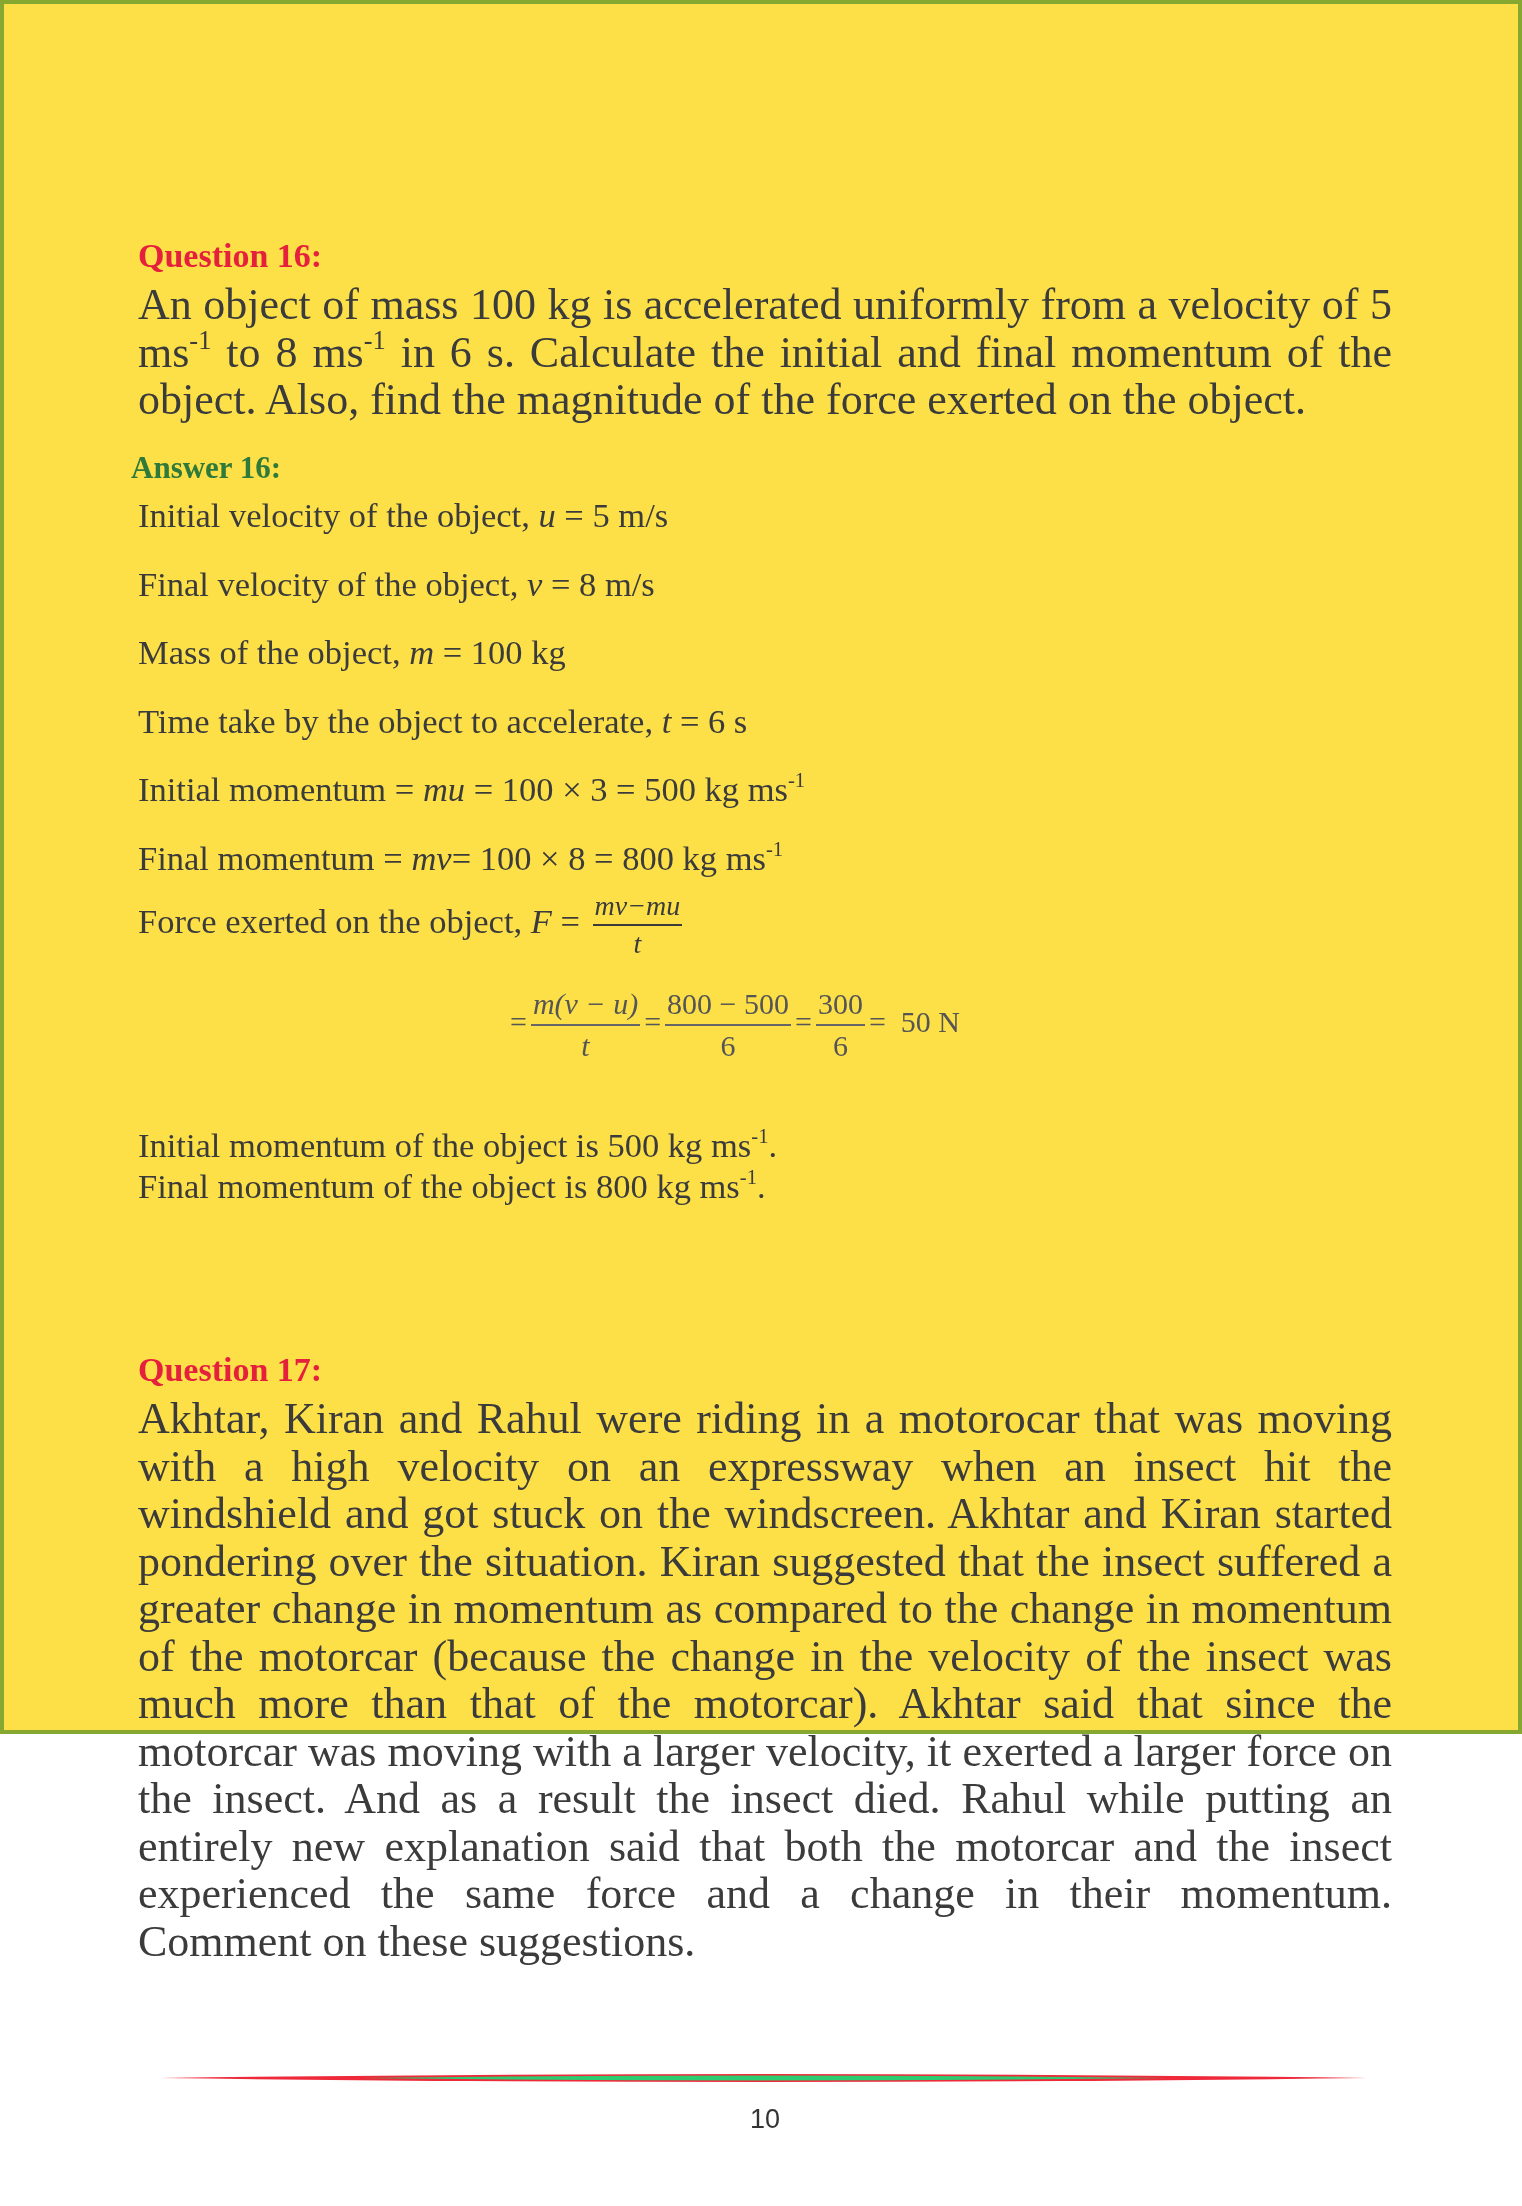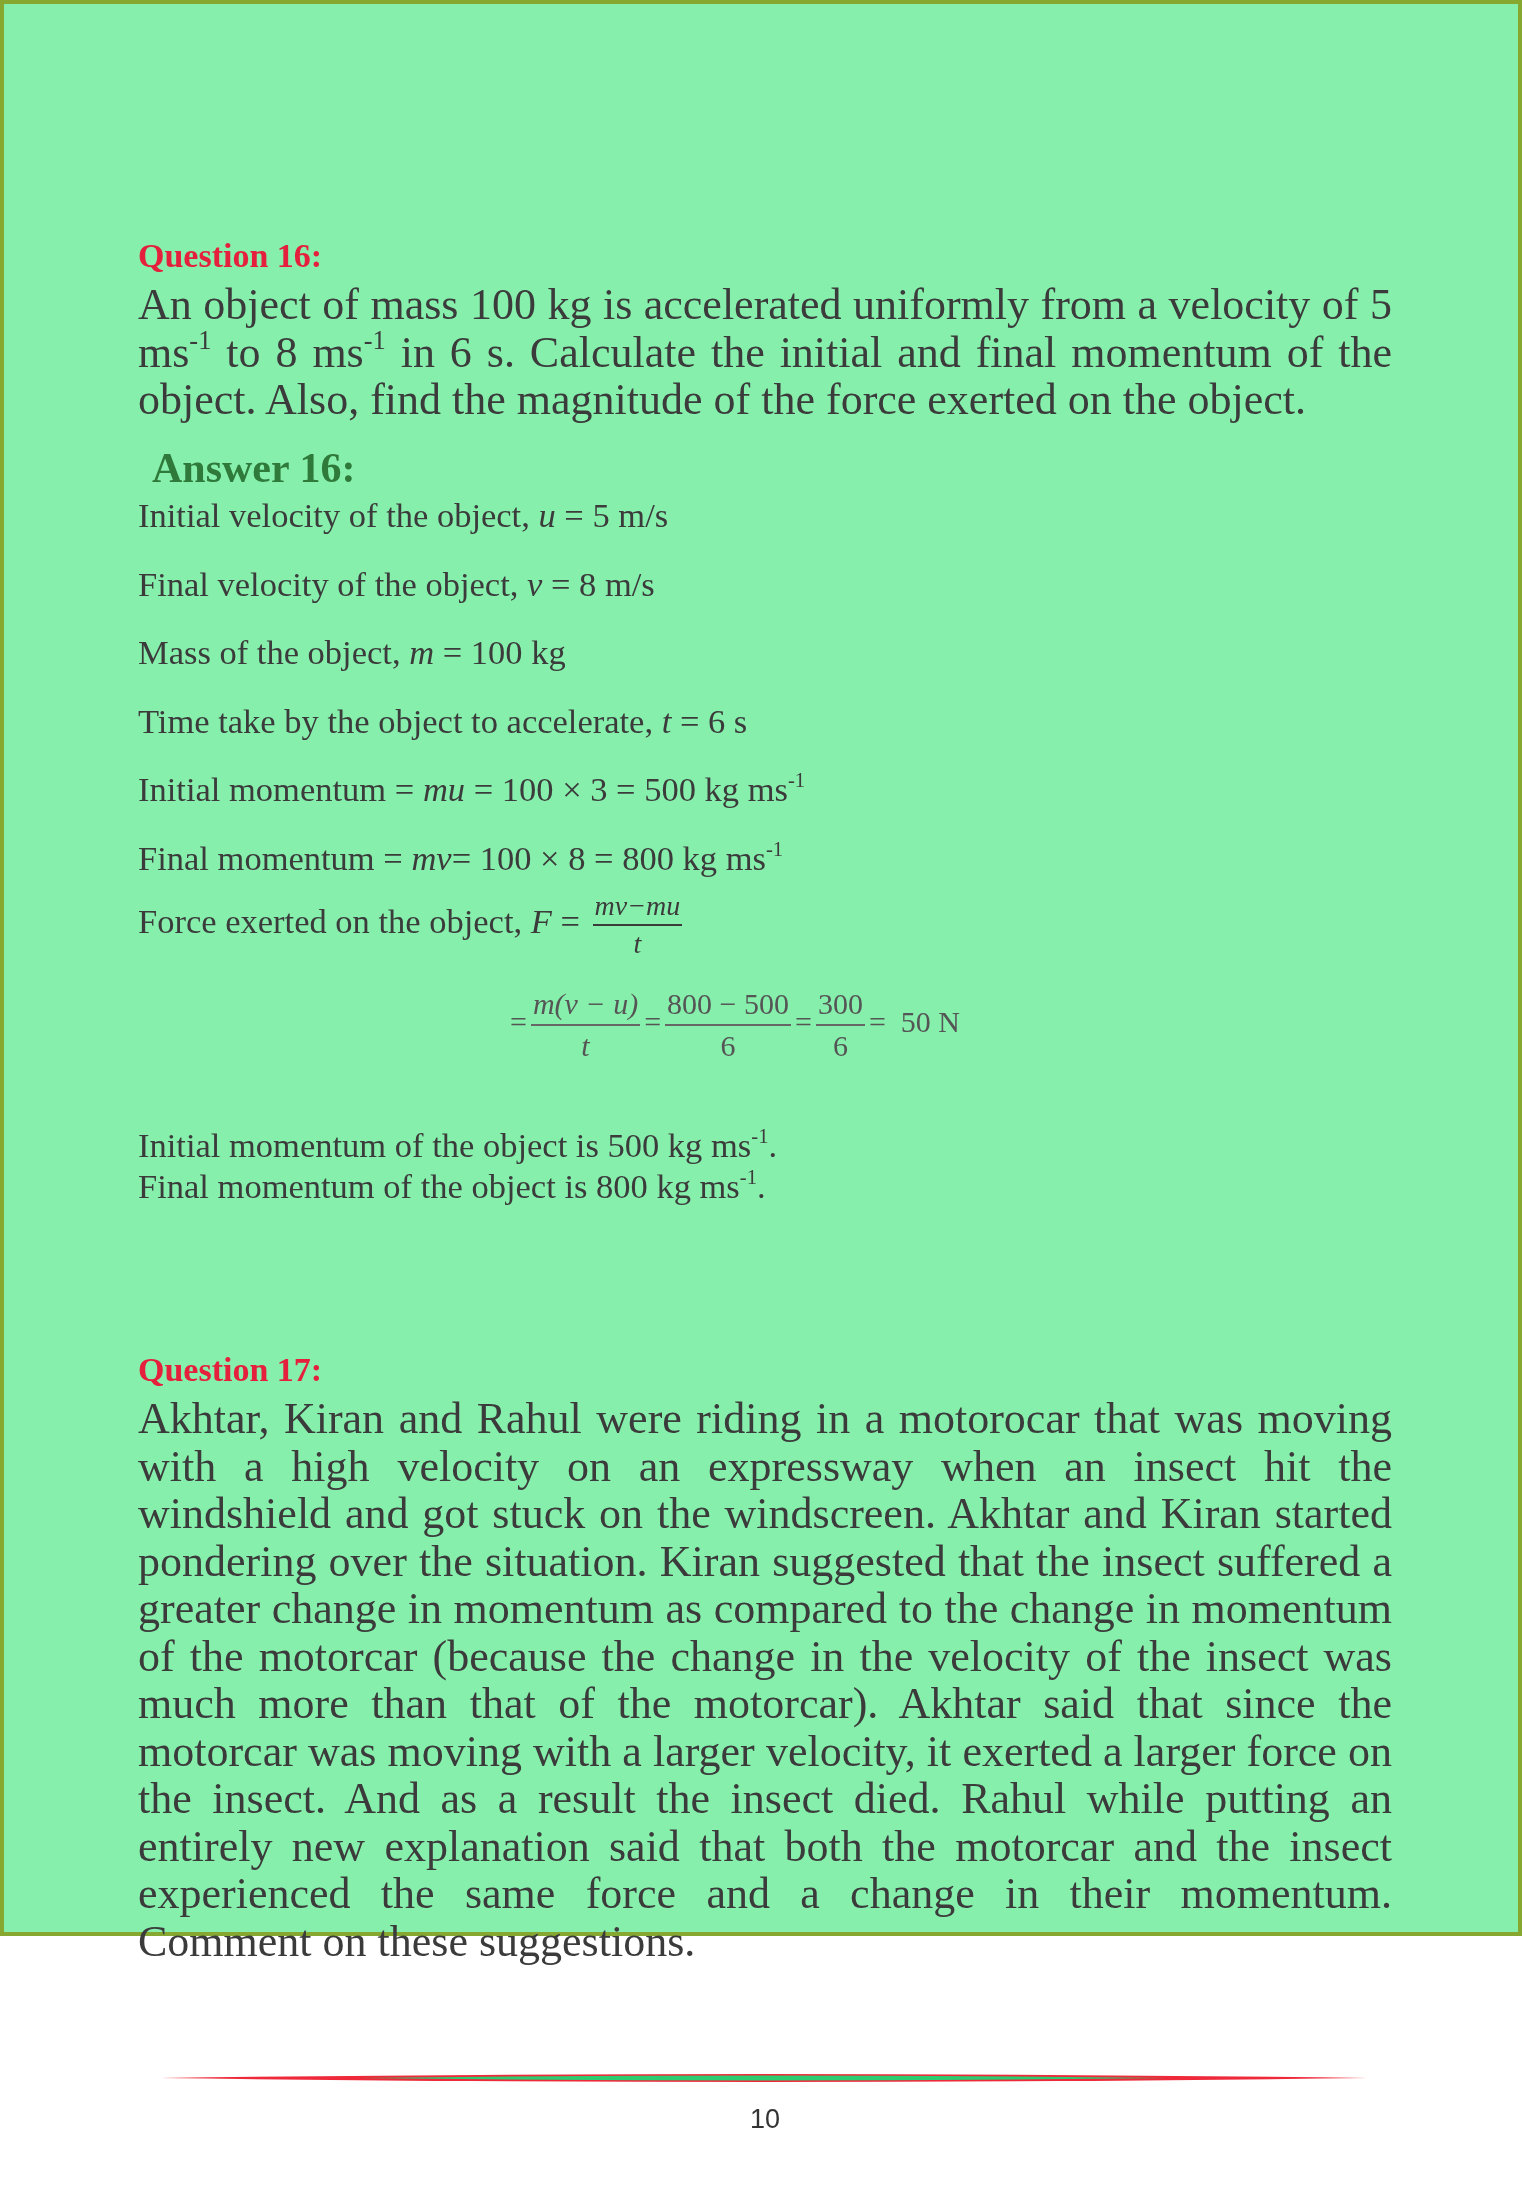--- a/index.html
+++ b/index.html
@@ -1,33 +1,33 @@
 <!DOCTYPE html>
 <html><head>
 <meta charset="utf-8">
 <style>
   html, body { margin: 0; padding: 0; background: #ffffff; }
   body { width: 1522px; height: 2206px; position: relative; overflow: hidden; }
   .page {
     position: absolute; left: 0; top: 0;
-    width: 1522px; height: 1936px;
+    width: 1522px; height: 1734px;
     box-sizing: border-box;
     border: 4px solid #86a830;
-    background: #86efac;
+    background: #fde047;
   }
   .heading-q {
     position: absolute; left: 134px;
     font-family: "Liberation Serif", "DejaVu Serif", serif;
     font-weight: bold; font-size: 34px; color: #e5203d;
     line-height: 40px;
   }
   .heading-a {
-    position: absolute; left: 148px;
+    position: absolute; left: 127px;
     font-family: "Liberation Serif", "DejaVu Serif", serif;
-    font-weight: bold; font-size: 42px; color: #2f7a3a;
+    font-weight: bold; font-size: 31px; color: #2f7a3a;
     line-height: 40px;
   }
   .para {
     position: absolute; left: 134px; width: 1254px;
     font-family: "Liberation Serif", "DejaVu Serif", serif;
     font-size: 44px; color: #3b3b3b; line-height: 47.5px;
   }
   .para.justify { text-align: justify; text-align-last: left; }
   .line {
     position: absolute; left: 134px;

